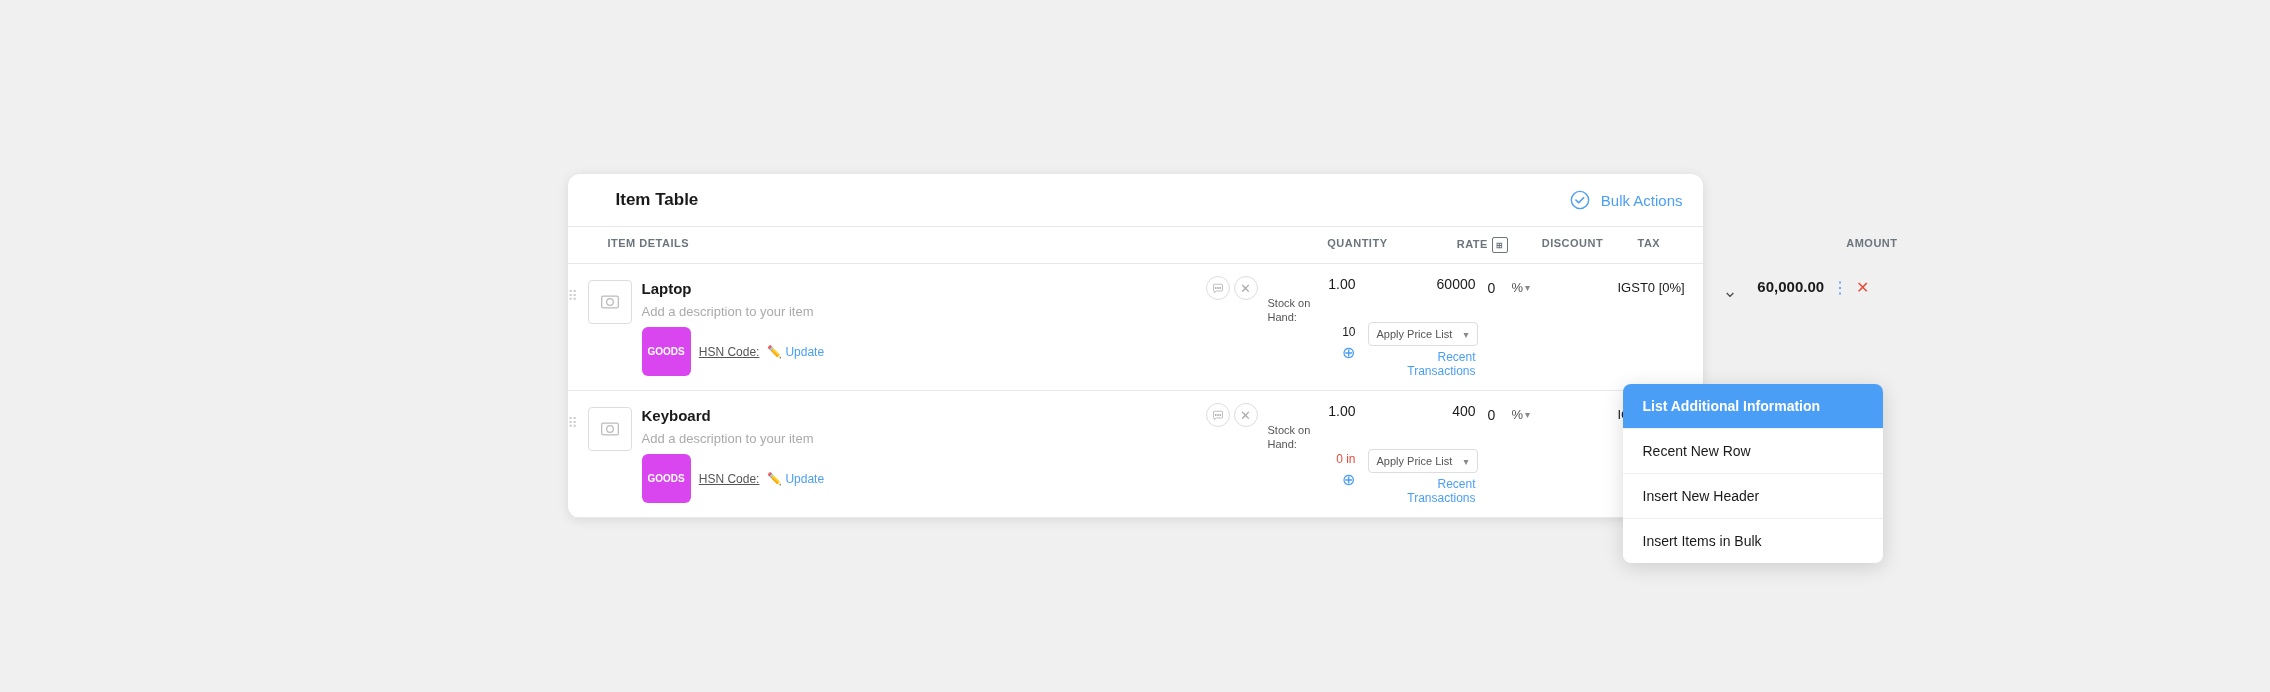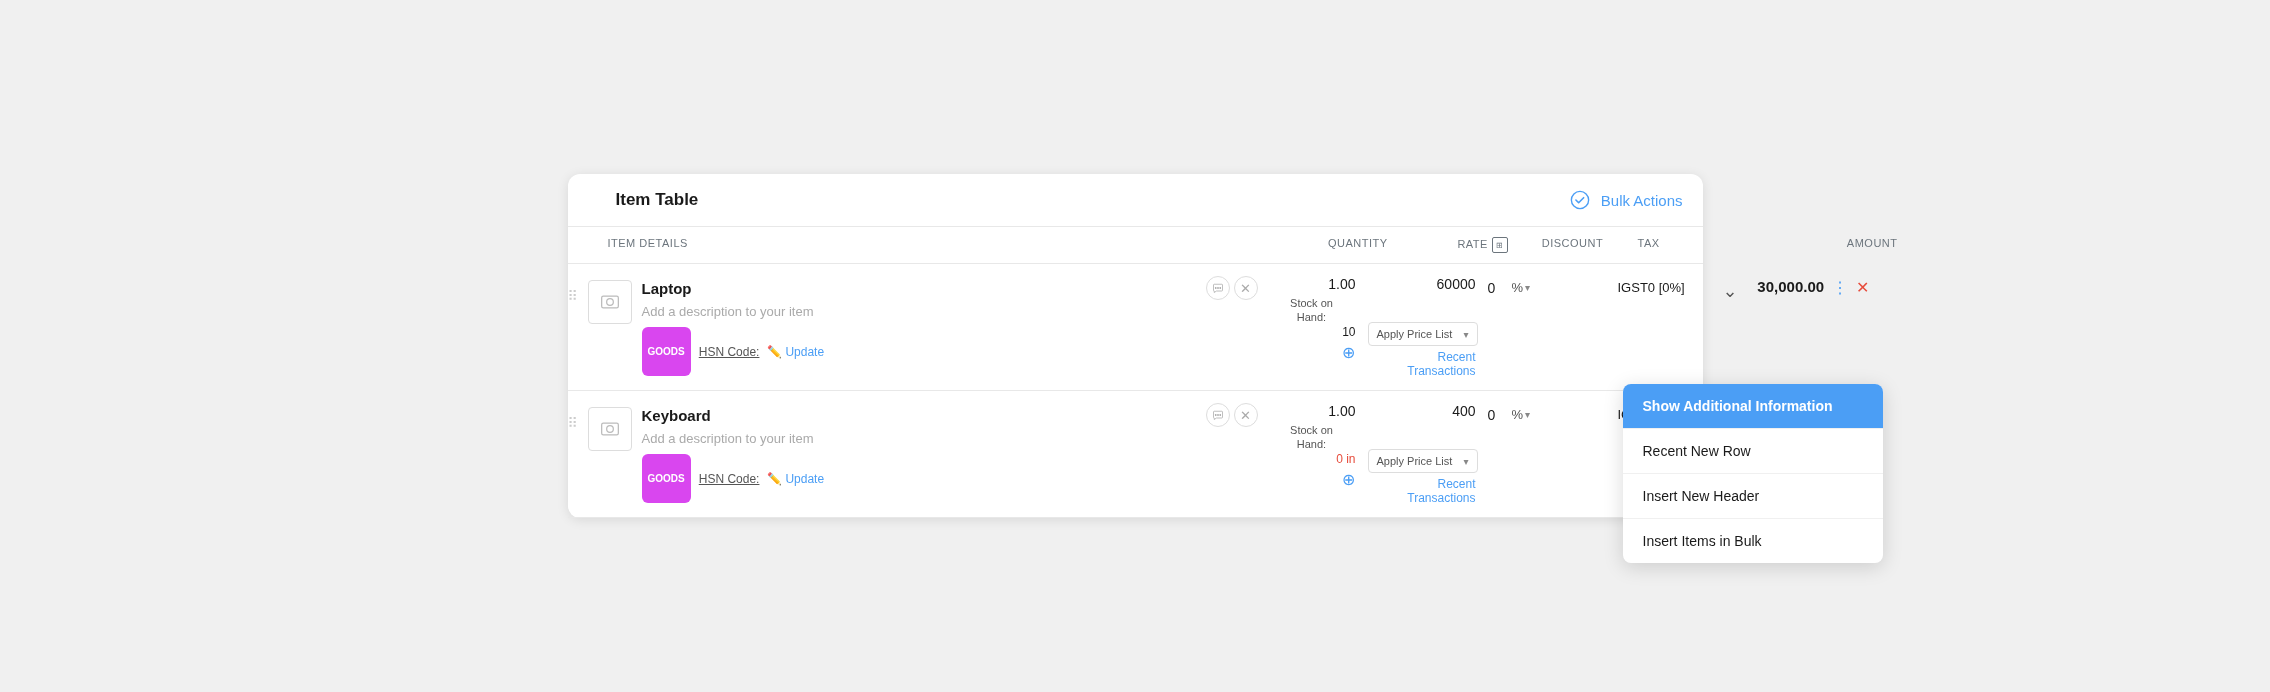--- a/index.html
+++ b/index.html
@@ -49,21 +49,21 @@
     }
     .table-header {
       display: grid;
       grid-template-columns: 680px 100px 120px 130px 120px 140px;
       padding: 10px 20px 10px 40px;
       border-bottom: 1px solid #e8e8e8;
       background: #fff;
     }
     .table-header .col-label {
       font-size: 11px;
-      font-weight: 400;
+      font-weight: 700;
       color: #6c757d;
       letter-spacing: 0.5px;
     }
     .col-label.right { text-align: right; }
     .col-label.center { text-align: center; }
     .rate-icon {
       width: 16px;
       height: 16px;
       border: 1.5px solid #6c757d;
       border-radius: 2px;
@@ -179,21 +179,21 @@
     }
     .qty-value {
       font-size: 14px;
       color: #1a1a1a;
       display: block;
       margin-bottom: 4px;
     }
     .stock-label {
       font-size: 11px;
       color: #555;
-      text-align: center;
+      text-align: left;
       line-height: 1.3;
     }
     .stock-value {
       font-size: 12px;
       color: #1a1a1a;
       text-align: right;
     }
     .stock-value-red {
       font-size: 12px;
       color: #e74c3c;
@@ -433,27 +433,27 @@
           <span style="font-size:10px;color:#888;">▾</span>
         </span>
       </div>
 
       <div class="tax-col">
         <span class="tax-value">IGST0 [0%]</span>
         <span class="tax-chevron">⌄</span>
       </div>
 
       <div class="amount-col">
-        <span class="amount-value">30,000.00</span>
+        <span class="amount-value">60,000.00</span>
         <span class="row-menu-btn">⋮</span>
         <span class="row-delete-btn">✕</span>
       </div>
 
       <div class="context-menu">
-        <div class="context-menu-item highlighted">Show Additional Information</div>
+        <div class="context-menu-item highlighted">List Additional Information</div>
         <div class="context-menu-item">Recent New Row</div>
         <div class="context-menu-item">Insert New Header</div>
         <div class="context-menu-item">Insert Items in Bulk</div>
       </div>
     </div>
 
     <div class="table-row">
       <div class="drag-handle">⠿</div>
       <div class="item-detail-section">
         <div class="item-image">

